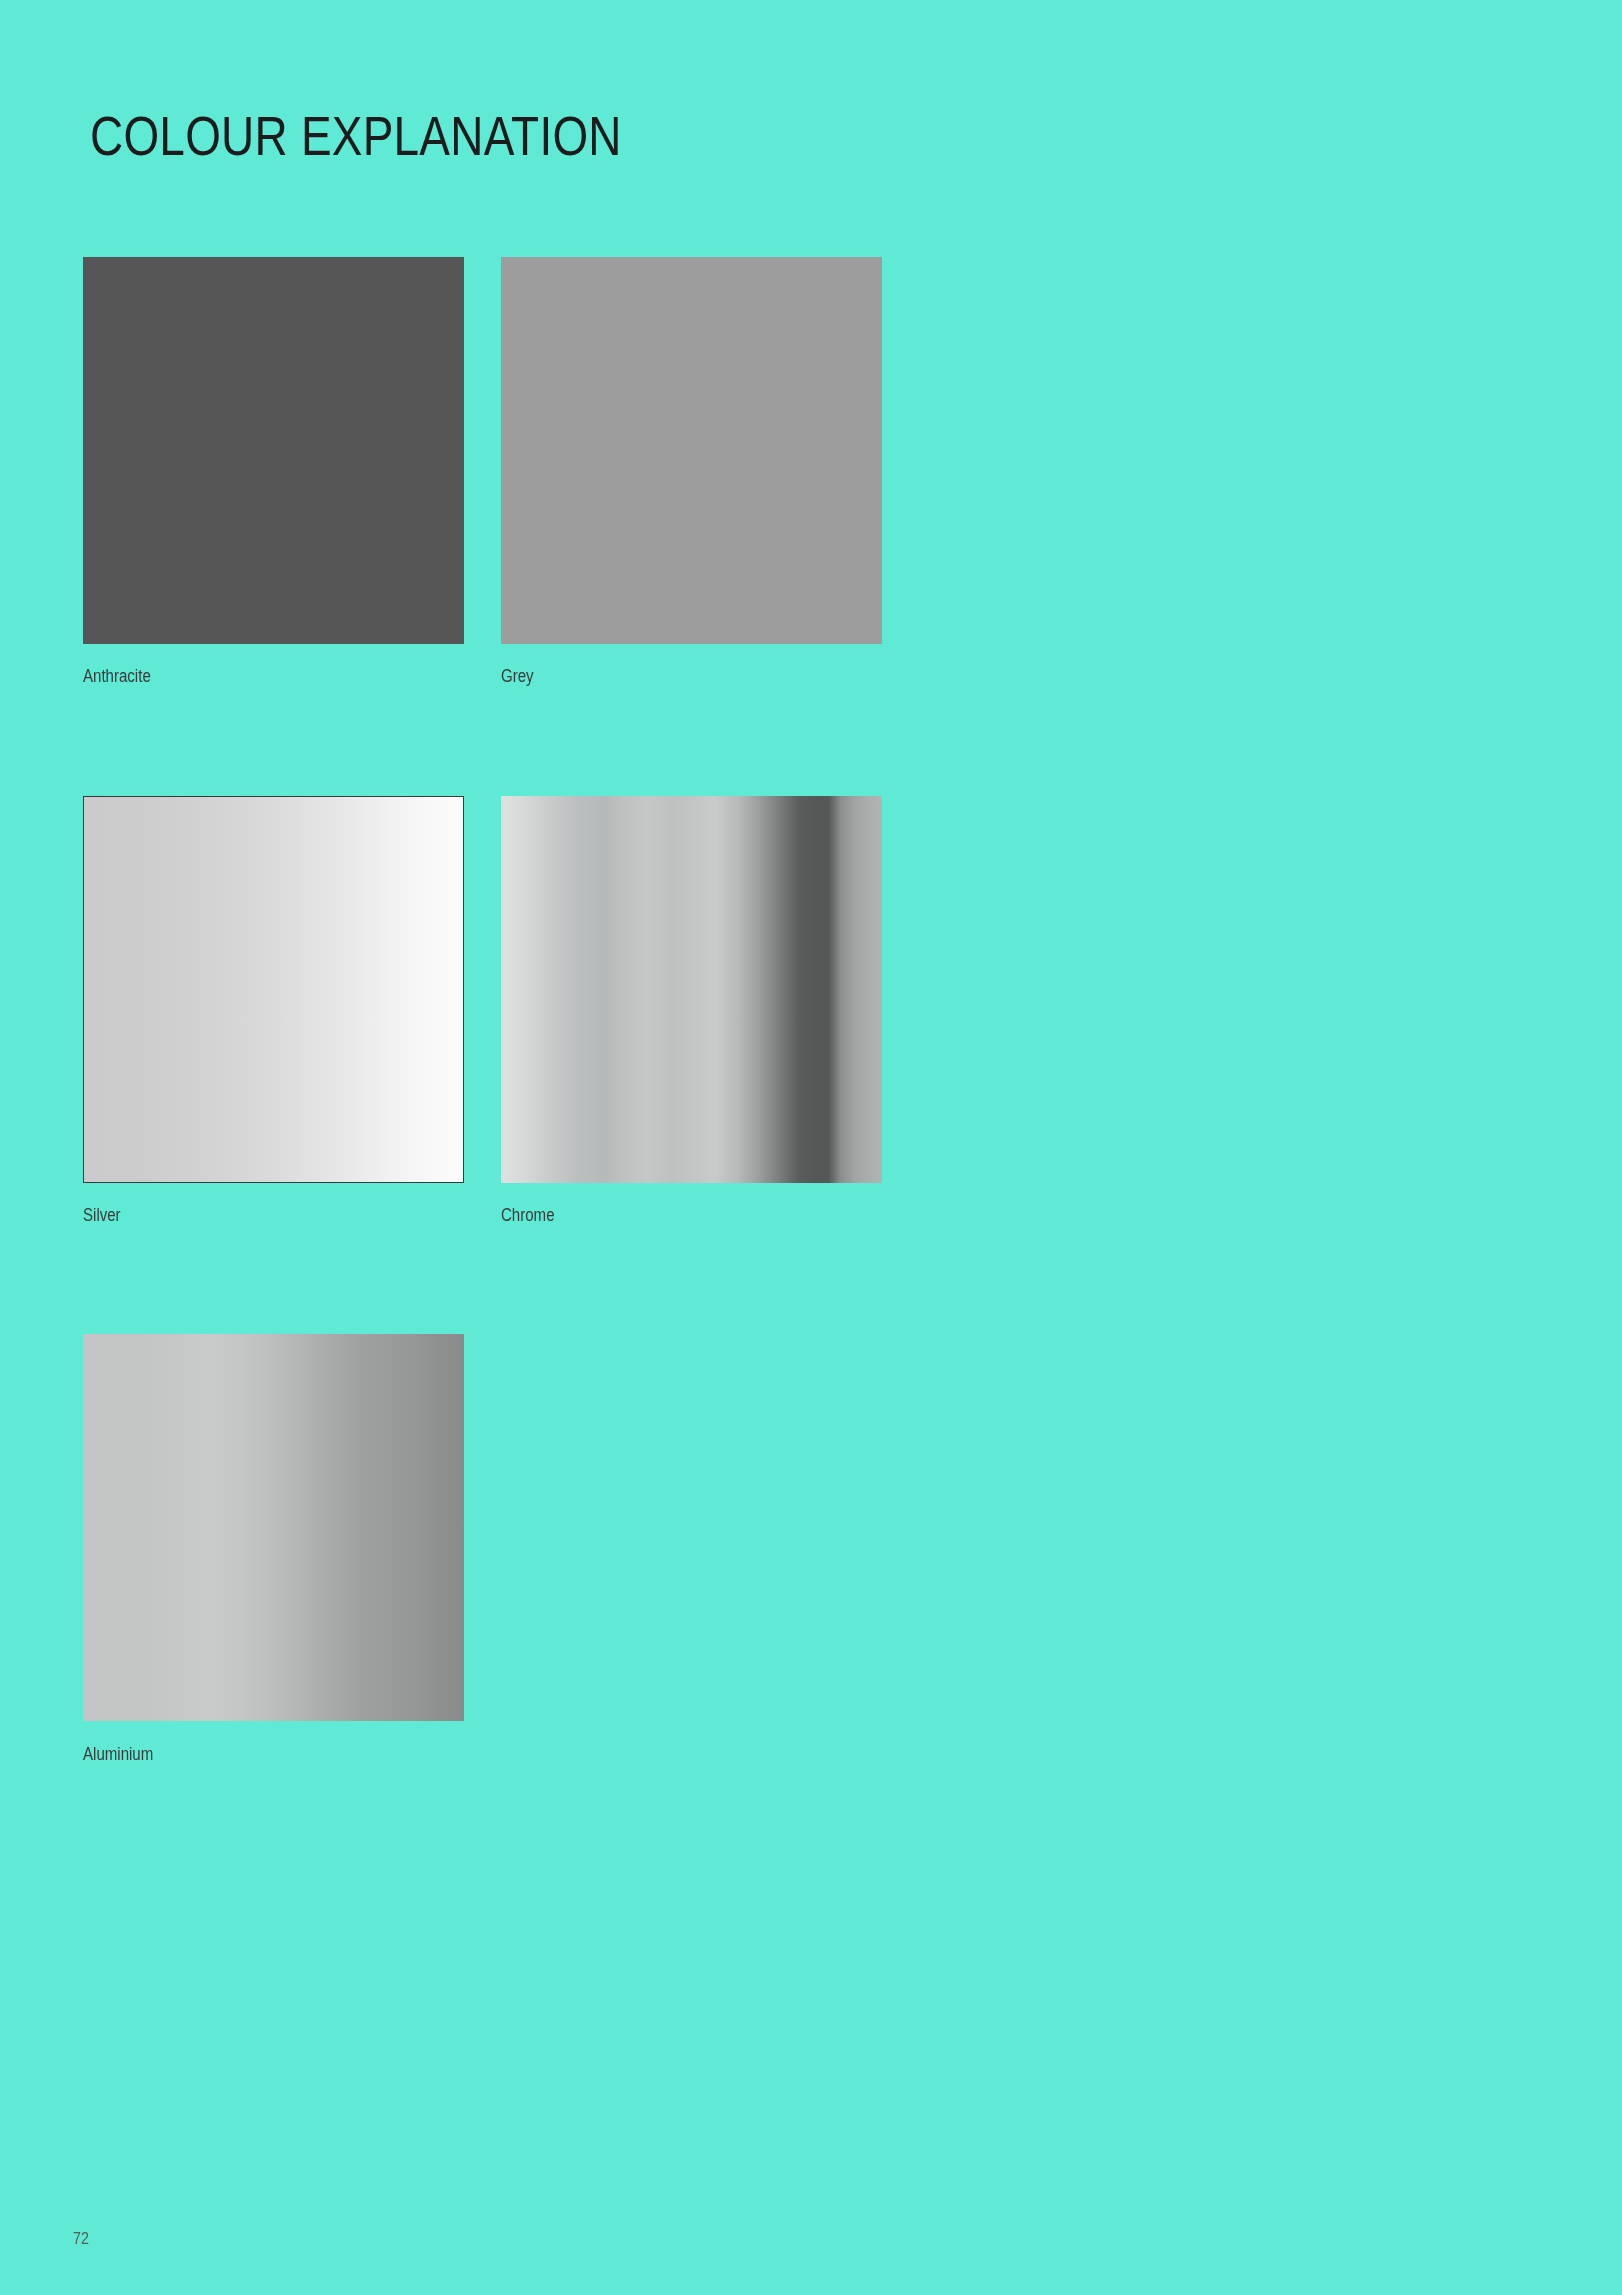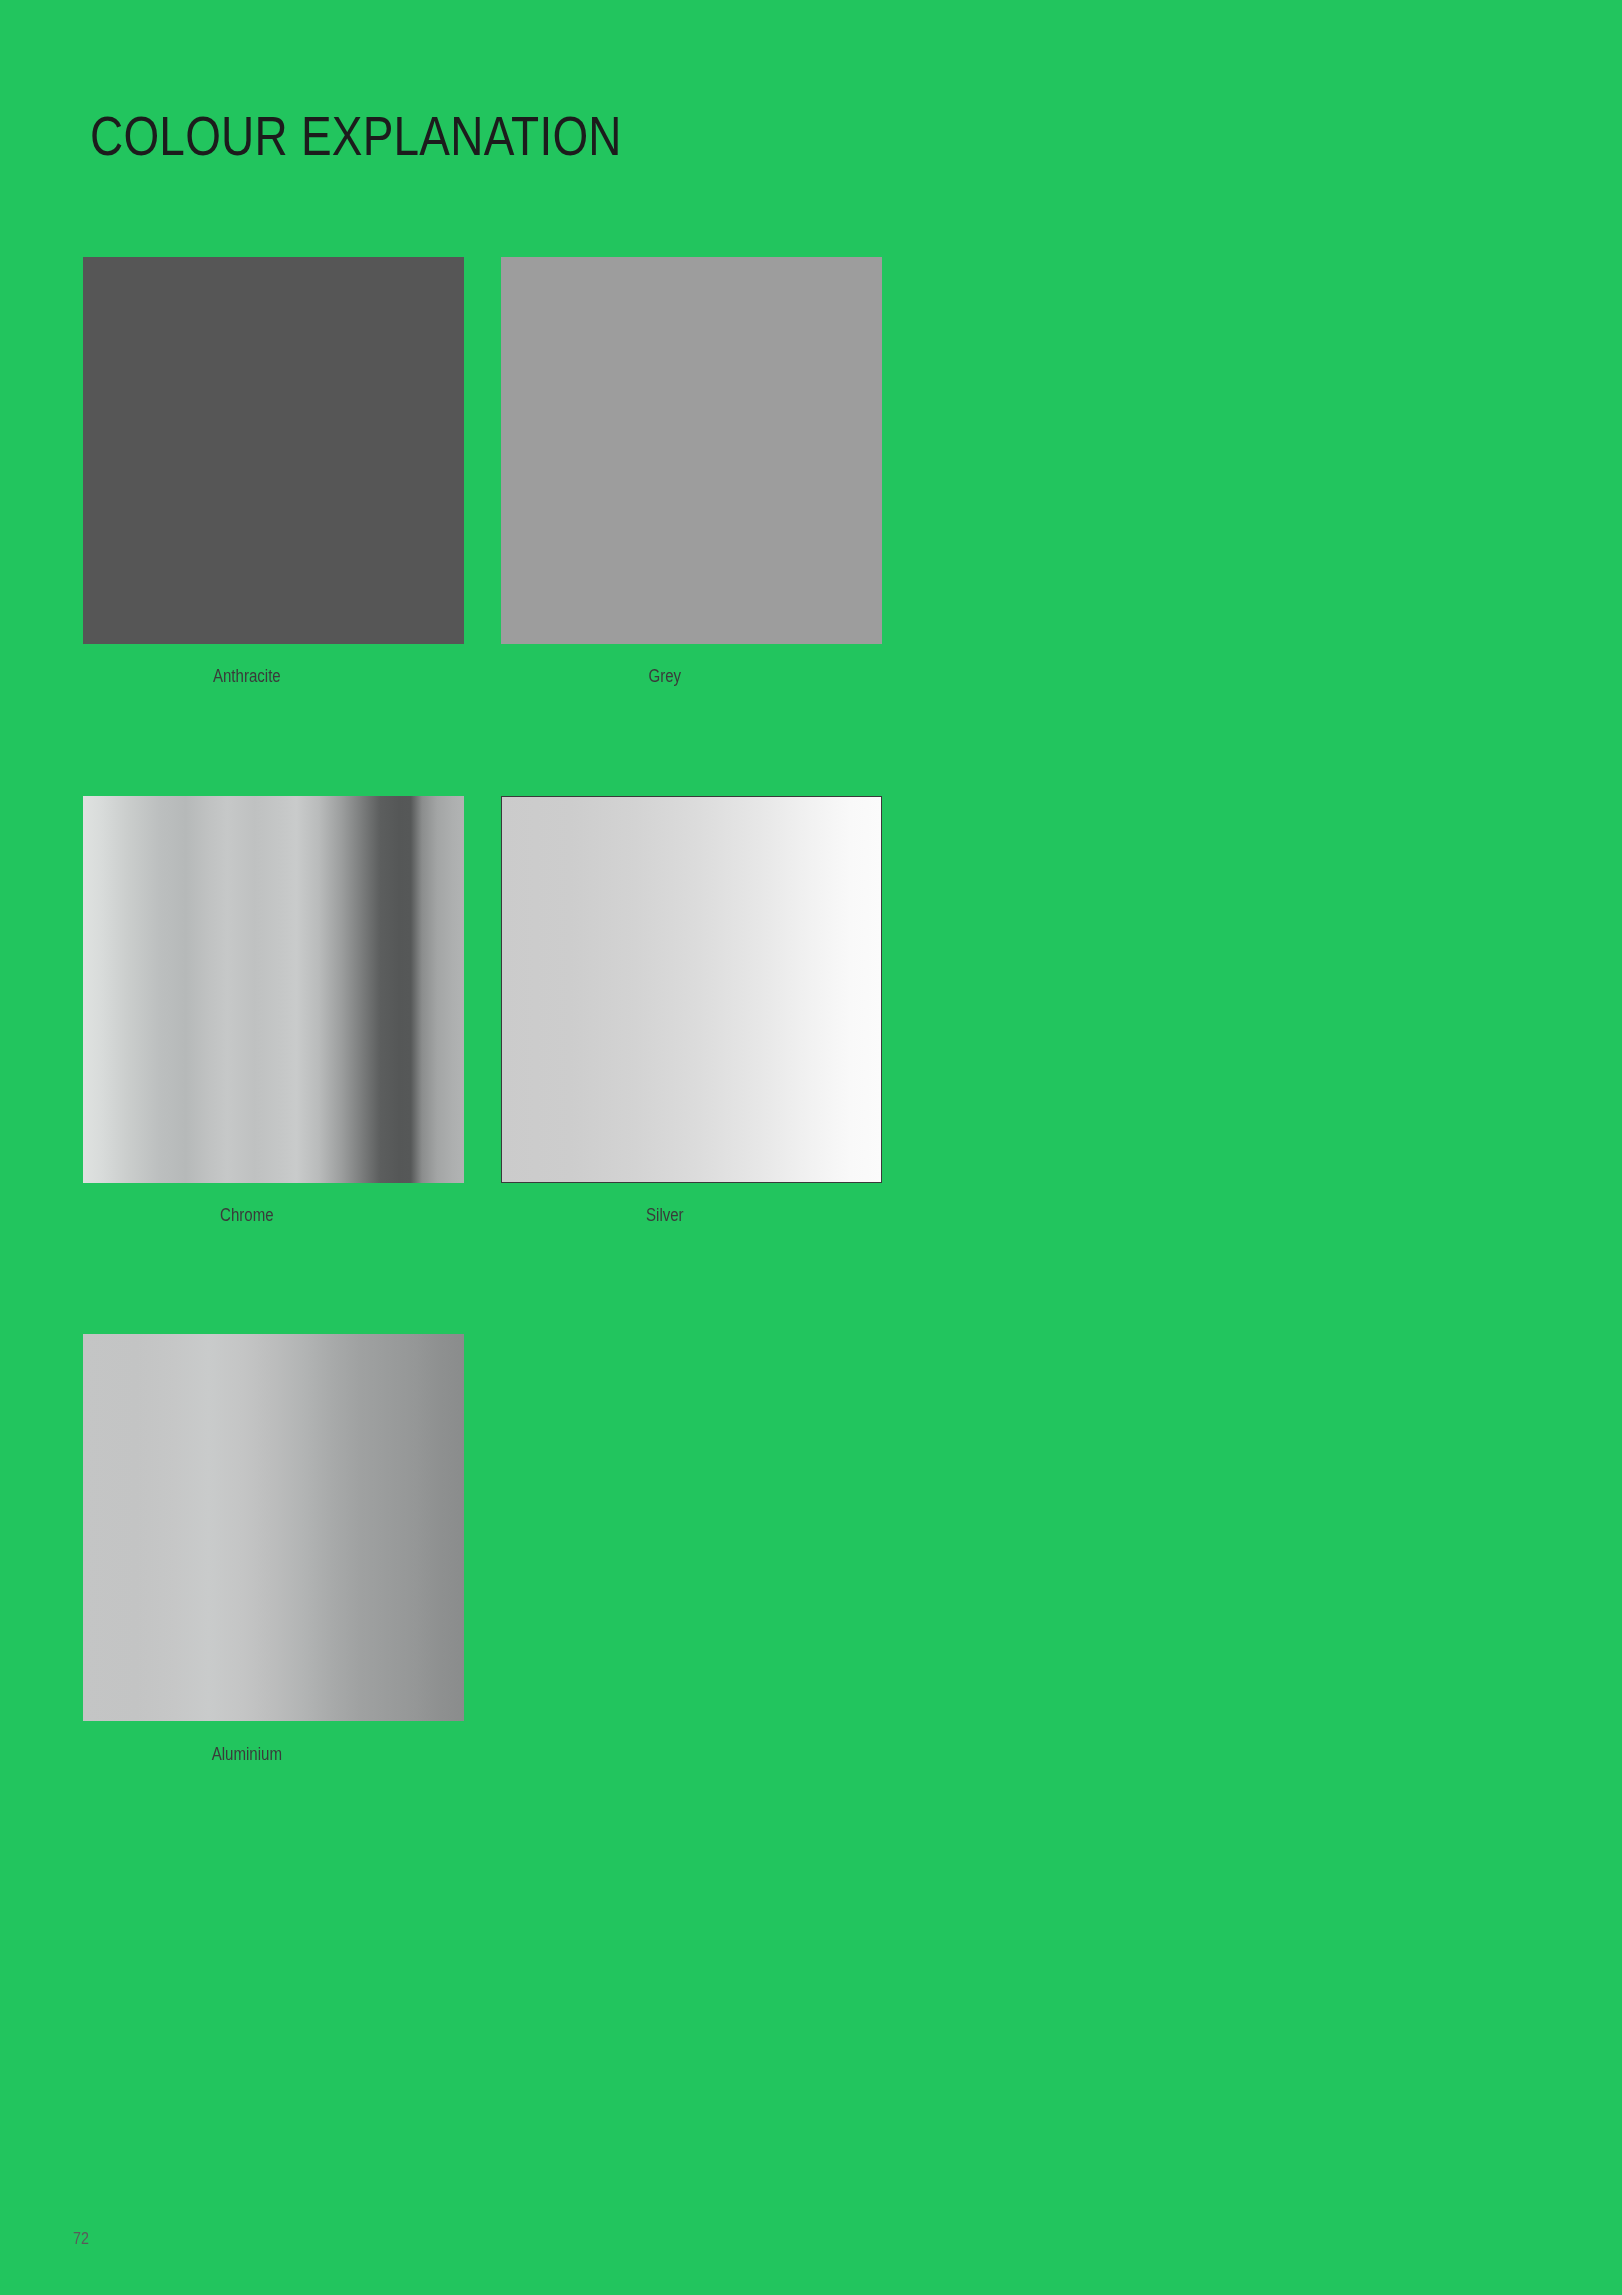--- a/index.html
+++ b/index.html
@@ -11,22 +11,21 @@
     width: 1623px;
     height: 2295px;
     position: relative;
     font-family: "Liberation Sans", "DejaVu Sans", sans-serif;
     -webkit-font-smoothing: antialiased;
   }
 
   .page {
     position: absolute;
     inset: 0;
-    background: #22c55e;
-    text-align: center;
+    background: #5eead4;
   }
 
   
   .page-title {
     position: absolute;
     left: 90px;
     top: 70px;
     font-size: 56px;
     line-height: 1.0;
     font-weight: 300;
@@ -183,27 +182,27 @@
         <div class="swatch-label">Anthracite</div>
       </div>
       <div class="swatch-cell">
         <div class="swatch-chip chip-grey"></div>
         <div class="swatch-label">Grey</div>
       </div>
     </div>
 
     <div class="swatch-row">
       <div class="swatch-cell">
+        <div class="swatch-chip chip-silver"></div>
+        <div class="swatch-label">Silver</div>
+      </div>
+      <div class="swatch-cell">
         <div class="swatch-chip chip-chrome"></div>
         <div class="swatch-label">Chrome</div>
       </div>
-      <div class="swatch-cell">
-        <div class="swatch-chip chip-silver"></div>
-        <div class="swatch-label">Silver</div>
-      </div>
     </div>
 
     <div class="swatch-row">
       <div class="swatch-cell">
         <div class="swatch-chip chip-aluminium"></div>
         <div class="swatch-label">Aluminium</div>
       </div>
       <div class="swatch-cell empty"></div>
     </div>
 

